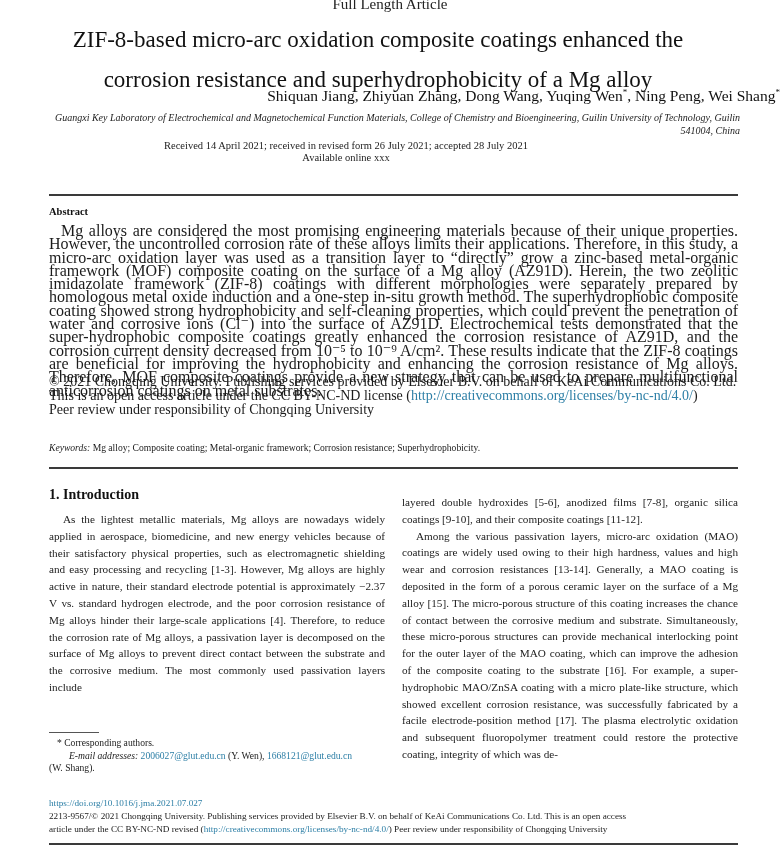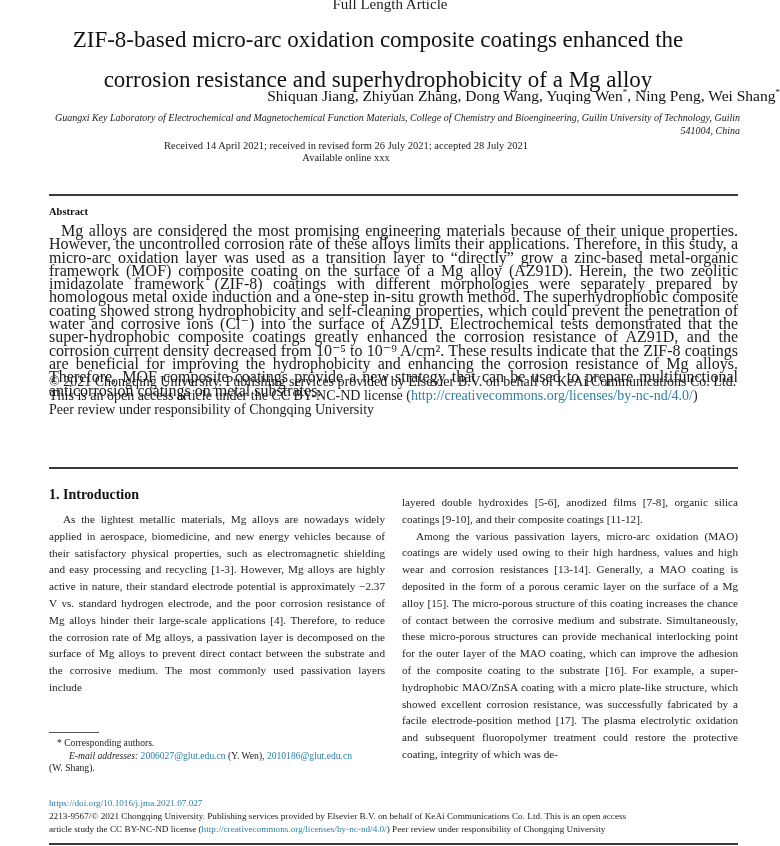--- a/index.html
+++ b/index.html
@@ -108,45 +108,49 @@
   <div class="abstract-body">
     <p>Mg alloys are considered the most promising engineering materials because of their unique properties. However, the uncontrolled corrosion rate of these alloys limits their applications. Therefore, in this study, a micro-arc oxidation layer was used as a transition layer to “directly” grow a zinc-based metal-organic framework (MOF) composite coating on the surface of a Mg alloy (AZ91D). Herein, the two zeolitic imidazolate framework (ZIF-8) coatings with different morphologies were separately prepared by homologous metal oxide induction and a one-step in-situ growth method. The superhydrophobic composite coating showed strong hydrophobicity and self-cleaning properties, which could prevent the penetration of water and corrosive ions (Cl⁻) into the surface of AZ91D. Electrochemical tests demonstrated that the super-hydrophobic composite coatings greatly enhanced the corrosion resistance of AZ91D, and the corrosion current density decreased from 10⁻⁵ to 10⁻⁹ A/cm². These results indicate that the ZIF-8 coatings are beneficial for improving the hydrophobicity and enhancing the corrosion resistance of Mg alloys. Therefore, MOF composite coatings provide a new strategy that can be used to prepare multifunctional anticorrosion coatings on metal substrates.</p>
   </div>
 
   <div class="abstract-meta">
     <div>© 2021 Chongqing University. Publishing services provided by Elsevier B.V. on behalf of KeAi Communications Co. Ltd.</div>
     <div><span>This is an open access article under the CC BY-NC-ND license (</span><a class="link">http://creativecommons.org/licenses/by-nc-nd/4.0/</a><span>)</span></div>
     <div>Peer review under responsibility of Chongqing University</div>
   </div>
 
+  <div class="keywords">
+    <span class="kw-label">Keywords:</span>
+    <span>Mg alloy; Composite coating; Metal-organic framework; Corrosion resistance; Superhydrophobicity.</span>
+  </div>
 
   <div class="rule kw"></div>
 
   <div class="col left">
     <div class="section-heading">1. Introduction</div>
     <p class="indent">As the lightest metallic materials, Mg alloys are nowadays widely applied in aerospace, biomedicine, and new energy vehicles because of their satisfactory physical properties, such as electromagnetic shielding and easy processing and recycling [1-3]. However, Mg alloys are highly active in nature, their standard electrode potential is approximately −2.37 V vs. standard hydrogen electrode, and the poor corrosion resistance of Mg alloys hinder their large-scale applications [4]. Therefore, to reduce the corrosion rate of Mg alloys, a passivation layer is decomposed on the surface of Mg alloys to prevent direct contact between the substrate and the corrosive medium. The most commonly used passivation layers include</p>
   </div>
 
   <div class="col right">
     <p>layered double hydroxides [5-6], anodized films [7-8], organic silica coatings [9-10], and their composite coatings [11-12].</p>
     <p class="indent">Among the various passivation layers, micro-arc oxidation (MAO) coatings are widely used owing to their high hardness, values and high wear and corrosion resistances [13-14]. Generally, a MAO coating is deposited in the form of a porous ceramic layer on the surface of a Mg alloy [15]. The micro-porous structure of this coating increases the chance of contact between the corrosive medium and substrate. Simultaneously, these micro-porous structures can provide mechanical interlocking point for the outer layer of the MAO coating, which can improve the adhesion of the composite coating to the substrate [16]. For example, a super-hydrophobic MAO/ZnSA coating with a micro plate-like structure, which showed excellent corrosion resistance, was successfully fabricated by a facile electrode-position method [17]. The plasma electrolytic oxidation and subsequent fluoropolymer treatment could restore the protective coating, integrity of which was de-</p>
   </div>
 
   <div class="footnote-rule"></div>
   <div class="footnote">
     <div class="fn1">* Corresponding authors.</div>
     <div class="fn2">
       <span class="em">E-mail addresses:</span>
       <a class="link">2006027@glut.edu.cn</a>
       <span>(Y. Wen),</span>
-      <a class="link">2010186@glut.edu.cn</a>
+      <a class="link">1668121@glut.edu.cn</a>
     </div>
     <div>(W. Shang).</div>
   </div>
 
   <div class="page-footer">
     <div><a class="link">https://doi.org/10.1016/j.jma.2021.07.027</a></div>
     <div>2213-9567/© 2021 Chongqing University. Publishing services provided by Elsevier B.V. on behalf of KeAi Communications Co. Ltd. This is an open access</div>
-    <div><span>article study the CC BY-NC-ND license (</span><a class="link">http://creativecommons.org/licenses/by-nc-nd/4.0/</a><span>) Peer review under responsibility of Chongqing University</span></div>
+    <div><span>article under the CC BY-NC-ND revised (</span><a class="link">http://creativecommons.org/licenses/by-nc-nd/4.0/</a><span>) Peer review under responsibility of Chongqing University</span></div>
   </div>
 
   <div class="rule bottom"></div>
 </div>
 
 </body></html>

